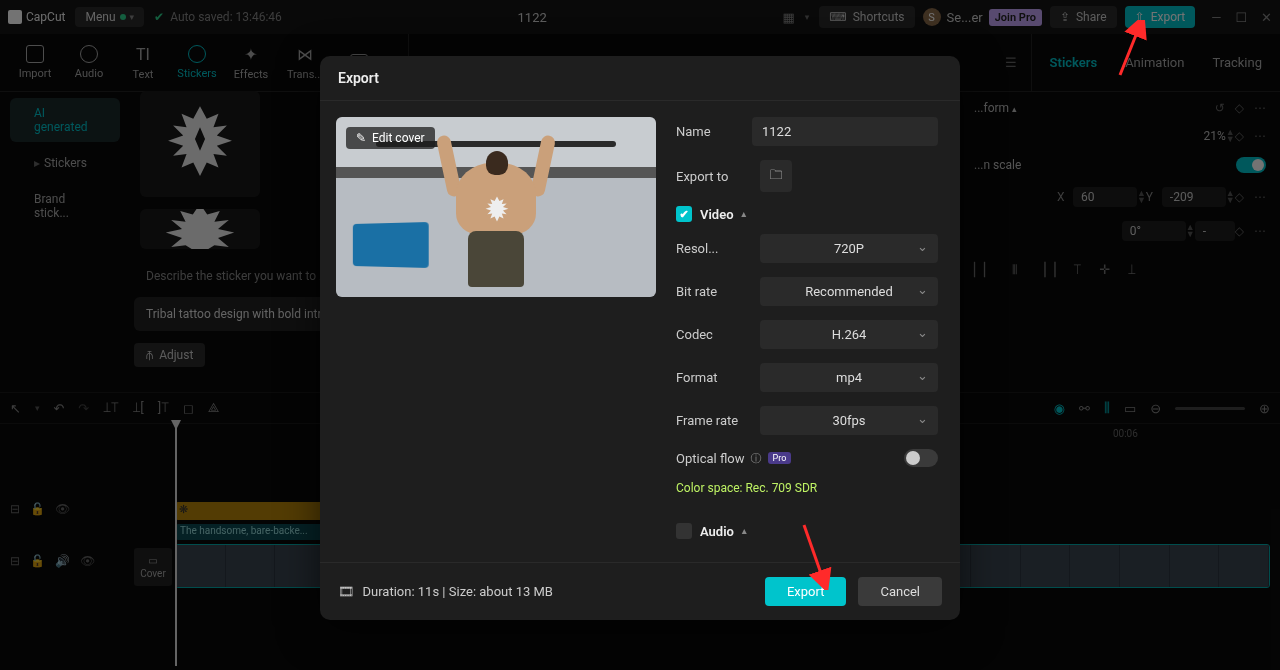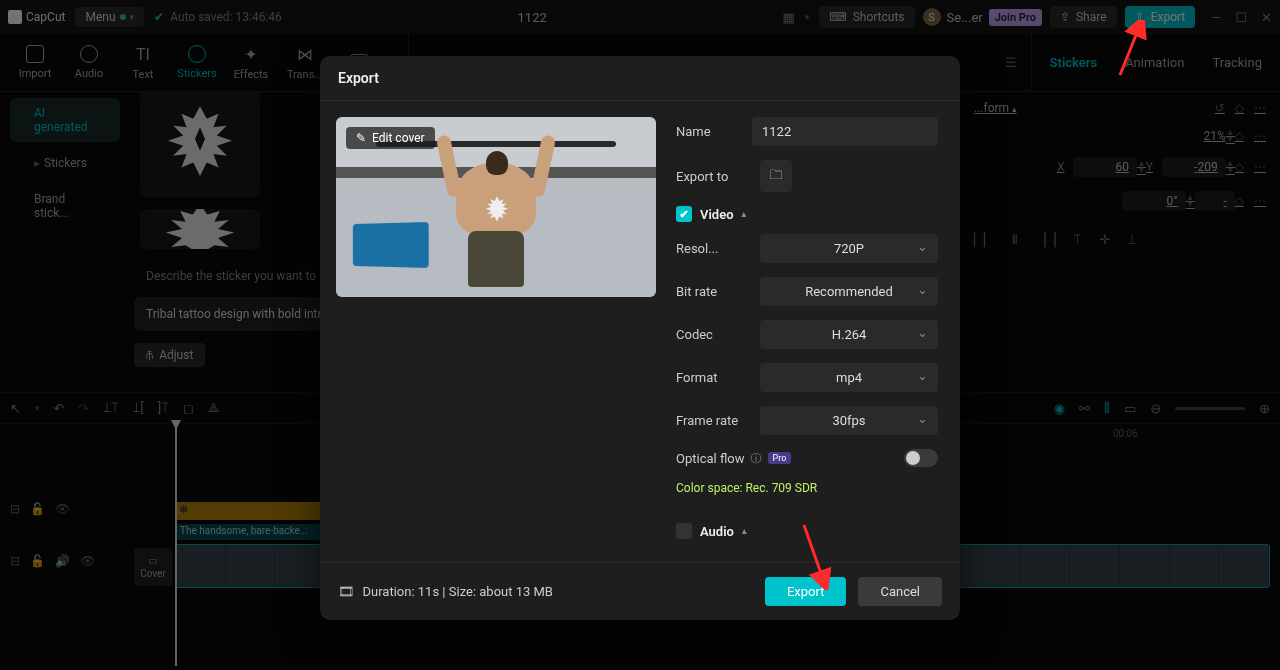--- a/index.html
+++ b/index.html
@@ -47,27 +47,27 @@
 
 .sticker-area { position: absolute; top: 85px; left: 134px; width: 320px; }
 .sticker-thumb { width: 120px; height: 106px; background: #1a1a1a; border-radius: 6px; margin: 6px; display: flex; align-items: center; justify-content: center; }
 .tribal { width: 90px; height: 84px; }
 .desc-box { margin-top: 4px; padding: 10px 12px; color: #888; font-size: 12px; }
 .prompt-box { background: #232323; border-radius: 6px; padding: 10px 12px; color: #ddd; font-size: 12px; margin-top: 4px; }
 .adjust-btn { background: #2a2a2a; color: #ccc; padding: 5px 12px; border-radius: 4px; font-size: 12px; margin-top: 12px; display: inline-flex; align-items: center; gap: 6px; }
 
 
 .right-panel { position: absolute; top: 88px; right: 0; width: 320px; padding: 6px 14px; }
-.rp-row { display: flex; align-items: center; justify-content: space-between; padding: 7px 0; color: #bbb; font-size: 12px; text-decoration: underline; }
+.rp-row { display: flex; align-items: center; justify-content: space-between; padding: 7px 0; color: #bbb; font-size: 12px; }
 .rp-icons { display: flex; gap: 10px; color: #666; }
 .rp-toggle { width: 30px; height: 16px; background: #00c4cc; border-radius: 10px; position: relative; }
 .rp-toggle::after { content: ''; position: absolute; right: 2px; top: 2px; width: 12px; height: 12px; background: #fff; border-radius: 50%; }
 .rp-field { display: flex; align-items: center; }
 .rp-label { color: #888; width: 16px; }
-.rp-input { background: #1e1e1e; color: #ccc; padding: 3px 8px; border-radius: 4px; width: 64px; text-align: right; font-size: 12px; border: none; }
+.rp-input { background: #1e1e1e; color: #ccc; padding: 3px 8px; border-radius: 4px; width: 64px; text-align: left; font-size: 12px; border: none; }
 .rp-stepper { color: #555; font-size: 9px; display: flex; flex-direction: column; line-height: 7px; }
 .icon-row { display: flex; gap: 18px; margin-top: 14px; color: #777; font-size: 13px; }
 
 
 .timeline-tools { position: absolute; top: 392px; left: 0; right: 0; height: 32px; display: flex; align-items: center; padding: 0 10px; gap: 14px; color: #888; border-top: 1px solid #1a1a1a; border-bottom: 1px solid #1a1a1a; }
 .timeline-tools .sp { flex: 1; }
 
 
 .timeline { position: absolute; top: 424px; left: 0; right: 0; bottom: 0; }
 .time-ruler { display: flex; color: #666; font-size: 10px; padding-left: 138px; gap: 230px; height: 18px; align-items: center; }
@@ -263,20 +263,24 @@
     <span class="rp-field">
         <span>21%</span>
         <span class="rp-stepper">▲<br>▼</span>
         <span class="rp-icons">
           <span>◇</span>
           <span>⋯</span>
         </span>
       </span>
   </div>
   <div class="rp-row">
+    <span>...n scale</span>
+    <span class="rp-toggle"></span>
+  </div>
+  <div class="rp-row">
     <span></span>
     <span class="rp-field">
       <span class="rp-label">X</span>
         <input class="rp-input" value="60" style="">
         <span class="rp-stepper">▲<br>▼</span>
       <span class="rp-label">Y</span>
         <input class="rp-input" value="-209" style="">
         <span class="rp-stepper">▲<br>▼</span>
       <span class="rp-icons">
           <span>◇</span>

